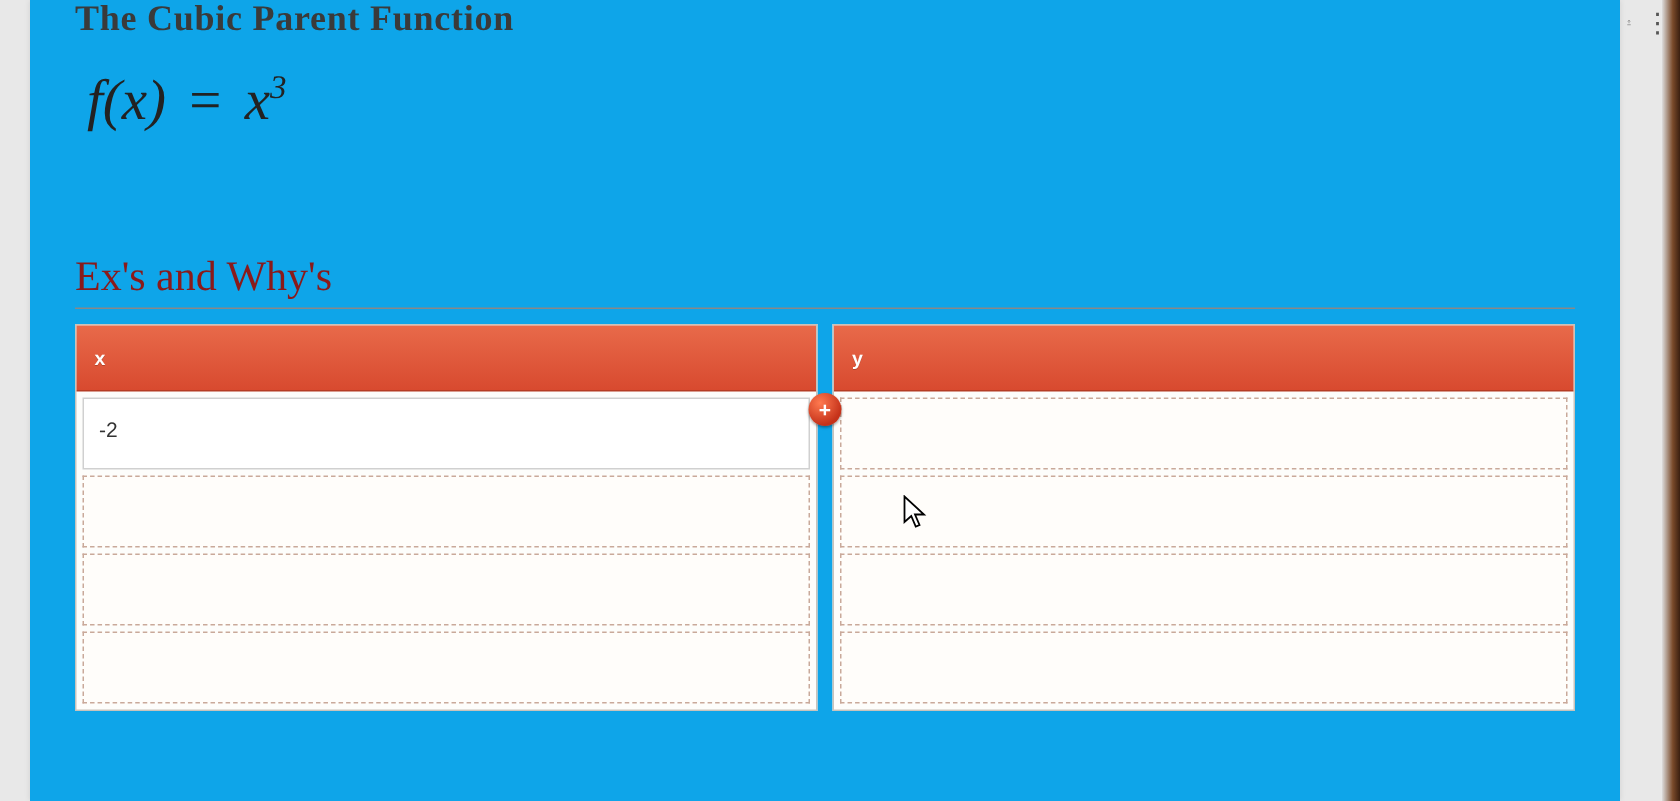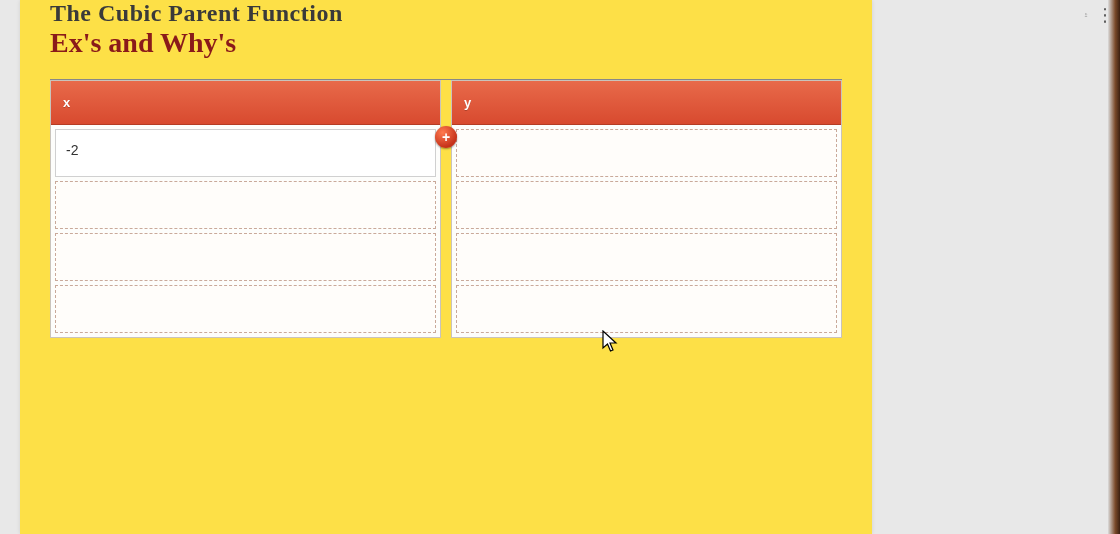--- a/index.html
+++ b/index.html
@@ -3,22 +3,22 @@
 <meta charset="utf-8">
 <style>
   * { box-sizing: border-box; margin: 0; padding: 0; }
   html, body { width: 1120px; height: 534px; overflow: hidden; }
   body {
     font-family: Georgia, 'Times New Roman', serif;
     background: #e8e8e8;
     position: relative;
   }
   .page {
-    background: #fde047;
-    width: 852px;
+    background: #0ea5e9;
+    width: 1060px;
     margin-left: 20px;
     padding: 0 30px 30px 30px;
     min-height: 534px;
     box-shadow: 0 0 4px rgba(0,0,0,0.1);
   }
   .title {
     font-size: 24px;
     font-weight: bold;
     color: #3a3a3a;
     padding-top: 0;
@@ -30,22 +30,23 @@
     font-style: italic;
     color: #222;
     margin: 18px 0 80px 8px;
   }
   .equation sup { font-size: 22px; vertical-align: super; }
   .section-heading {
     font-family: 'Brush Script MT', cursive;
     font-size: 28px;
     color: #8a1a1a;
     border-bottom: 1px solid #888;
-    padding-bottom: 20px;
-    font-weight: bold;
+    padding-bottom: 4px;
+    margin-bottom: 10px;
+    font-weight: normal;
   }
   .instructions {
     font-family: Arial, Helvetica, sans-serif;
     font-size: 13px;
     color: #222;
     margin-bottom: 14px;
   }
   .tchart {
     display: flex;
     gap: 10px;
@@ -130,20 +131,25 @@
     background: linear-gradient(90deg, rgba(0,0,0,0.05), #7a4a2a 60%, #3a1f10);
   }
 </style>
 </head>
 <body>
 
 <div class="page">
 
   <div class="title">The Cubic Parent Function</div>
 
+  <div class="equation">
+    <span>f(x)</span>
+    <span style="font-style:normal; padding:0 6px;">=</span>
+    <span>x</span><sup>3</sup>
+  </div>
 
   <div class="section-heading">Ex's and Why's</div>
 
 
   <div class="tchart">
 
     <div class="add-btn">+</div>
 
     <div class="col">
       <div class="col-header">x</div>

